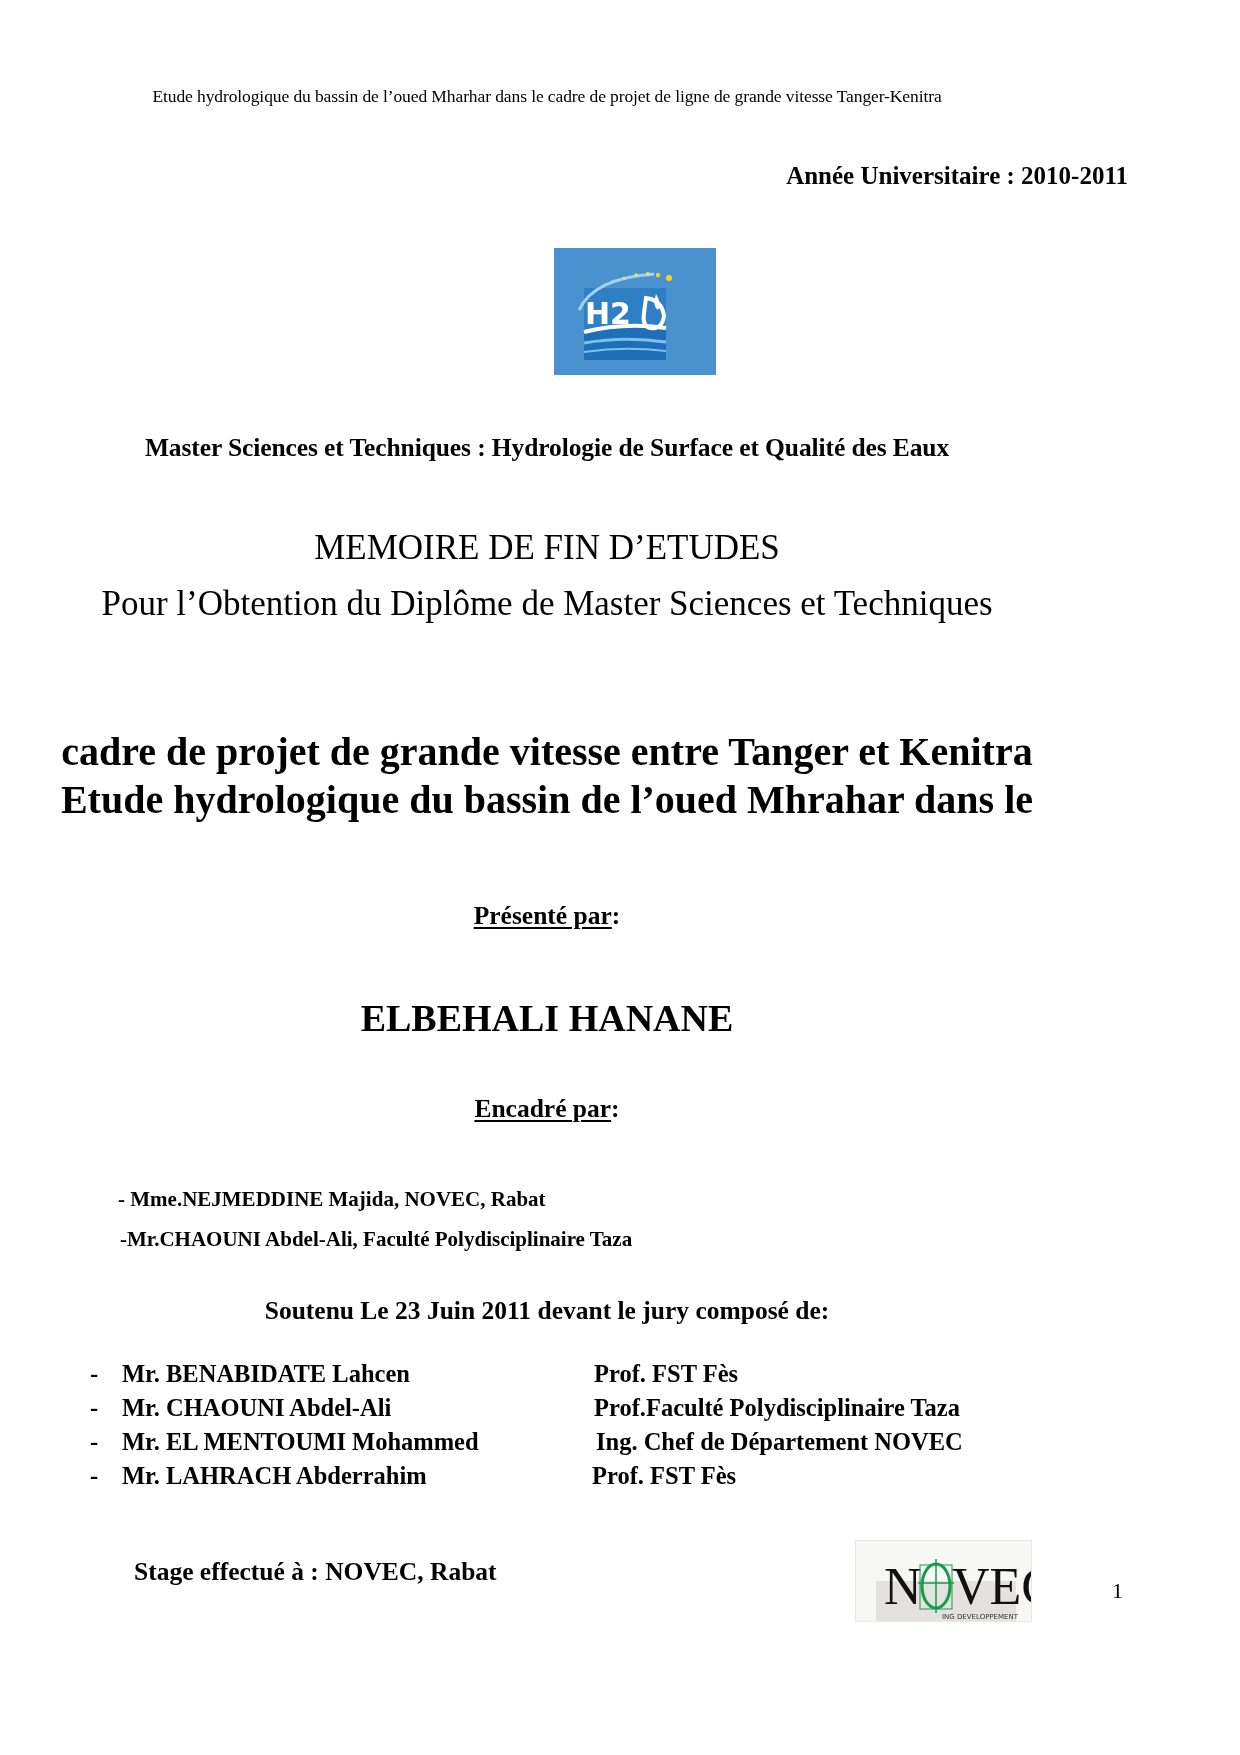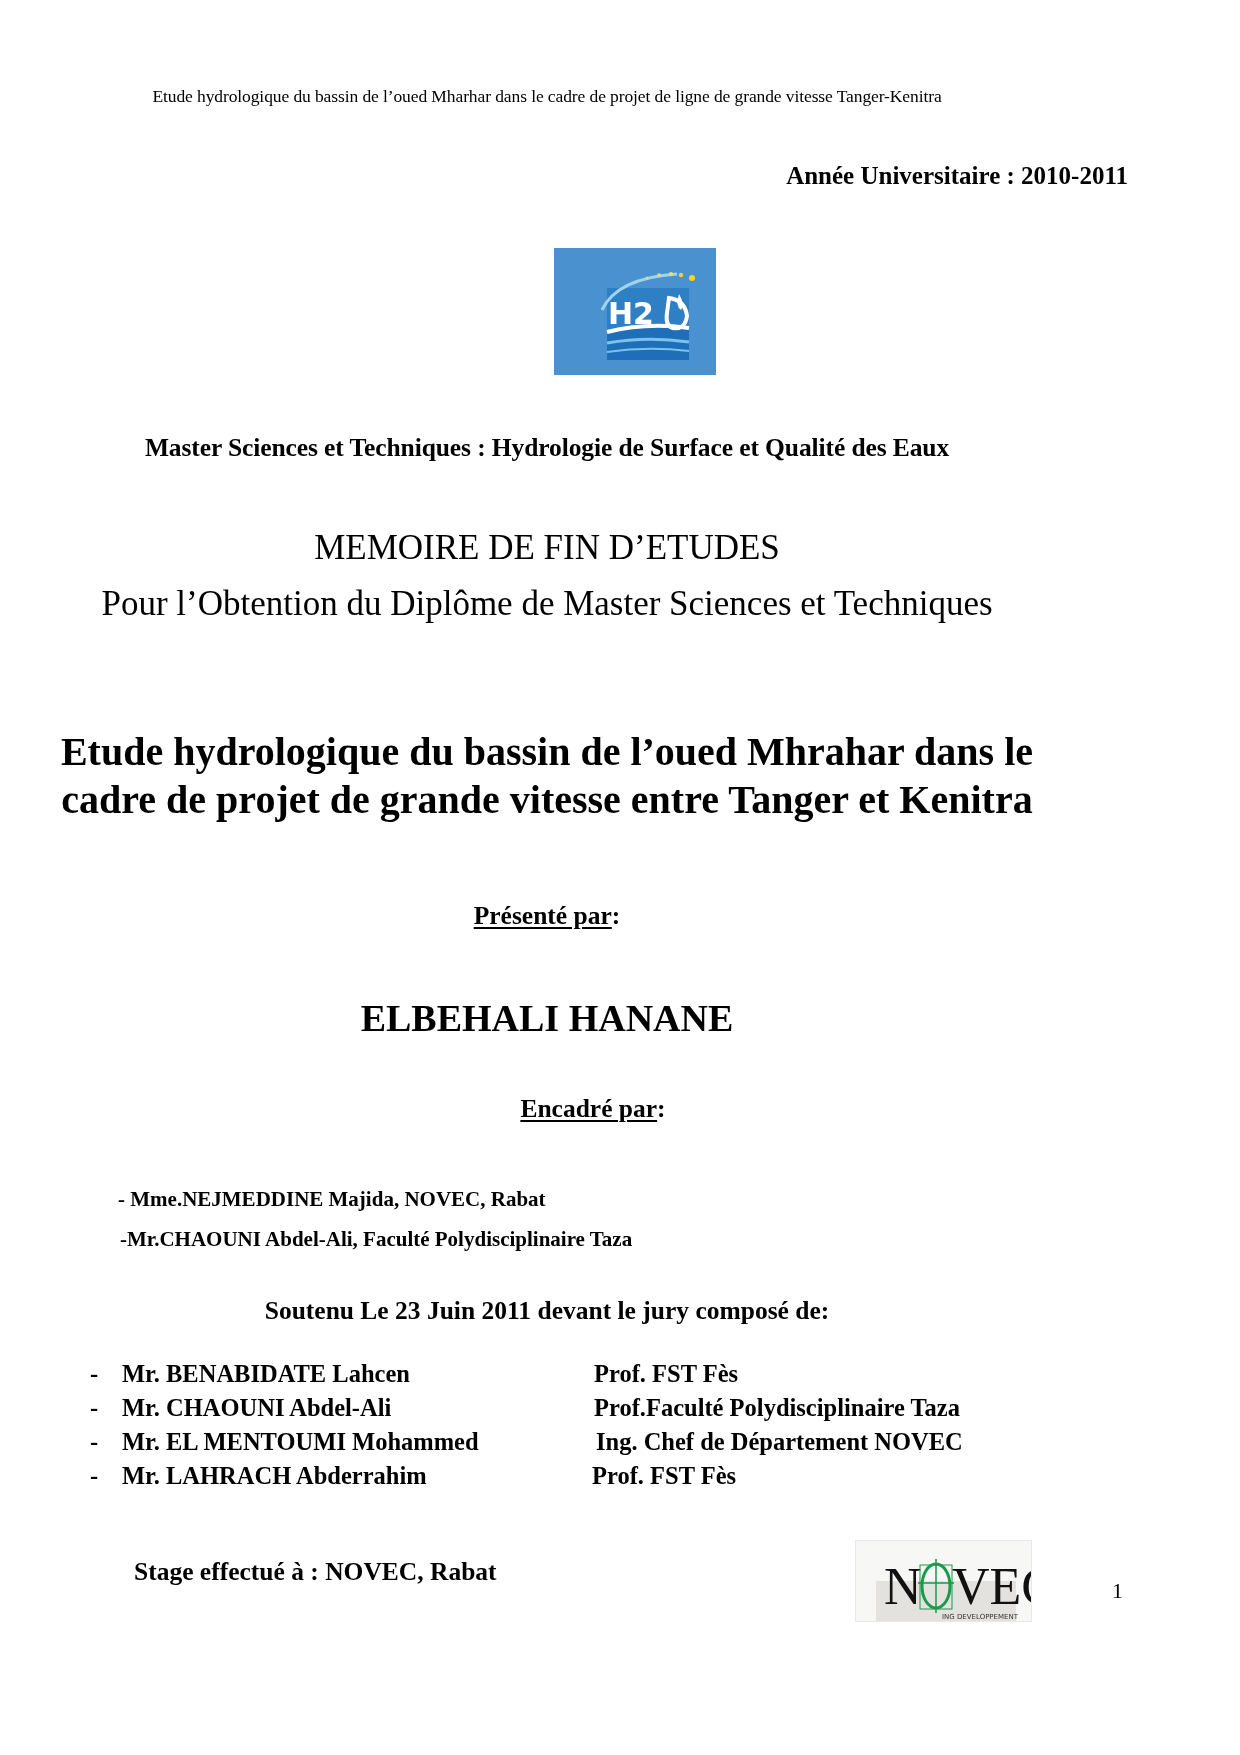--- a/index.html
+++ b/index.html
@@ -1,32 +1,32 @@
 <!DOCTYPE html>
 <html><head>
 <meta charset="utf-8">
 <style>
   html, body { margin:0; padding:0; background:#ffffff; }
   body { width:1240px; height:1755px; position:relative; overflow:hidden;
          font-family:"Liberation Serif", "DejaVu Serif", serif; color:#000; }
-  .abs { position:absolute;text-align:right; }
+  .abs { position:absolute; }
   .center { left:0; width:1094px; text-align:center; }
   .running-header { top:86px; font-size:17.5px; letter-spacing:-0.1px; }
   .year { top:162px; right:112px; font-size:25px; font-weight:bold; }
   .h2o-logo { left:554px; top:248px; width:162px; height:127px;
               background:#4a92cf; overflow:hidden; }
   .master { top:433px; font-size:25.5px; font-weight:bold; letter-spacing:-0.1px; }
   .memoire { top:528px; font-size:35px; }
   .obtention { top:584px; font-size:35px; }
   .title { top:728px; font-size:40px; font-weight:bold; line-height:48px; }
   .label-u { font-size:25.5px; font-weight:bold; }
   .label-u .u { text-decoration:underline; text-decoration-thickness:2px; text-underline-offset:3px; }
   .presente { top:901px; }
   .author { top:996px; font-size:38px; font-weight:bold; }
-  .encadre { top:1094px;padding-left:46px; }
+  .encadre { top:1094px; }
   .sup { left:118px; font-size:21px; font-weight:bold; }
   .sup1 { top:1187px; }
   .sup2 { top:1227px; left:120px; }
   .soutenu { top:1268px; font-size:25.5px; font-weight:bold;margin-top:28px; }
   .jury { left:90px; font-size:24.5px; font-weight:bold; }
   .jury .dash { position:absolute; left:0; }
   .jury .name { position:absolute; left:32px; white-space:nowrap; }
   .jury .role { position:absolute; white-space:nowrap; }
   .stage { top:1557px; left:134px; font-size:25.5px; font-weight:bold; }
   .novec-logo { left:855px; top:1540px; width:175px; height:80px; background:#f7f7f5;
@@ -59,22 +59,22 @@
     <path d="M102 46 Q108 56 104 62 Q98 58 102 46 Z" fill="#ffffff"></path>
   </svg>
 </div>
 
 <div class="abs center master">Master Sciences et Techniques : Hydrologie de Surface et Qualité des Eaux</div>
 
 <div class="abs center memoire">MEMOIRE DE FIN D’ETUDES</div>
 <div class="abs center obtention">Pour l’Obtention du Diplôme de Master Sciences et Techniques</div>
 
 <div class="abs center title">
+  <div>cadre de projet de grande vitesse entre Tanger et Kenitra</div>
   <div>Etude hydrologique du bassin de l’oued Mhrahar dans le</div>
-  <div>cadre de projet de grande vitesse entre Tanger et Kenitra</div>
 </div>
 
 <div class="abs center label-u presente">
   <span class="u">Présenté par</span><span>:</span>
 </div>
 
 <div class="abs center author">ELBEHALI HANANE</div>
 
 <div class="abs center label-u encadre">
   <span class="u">Encadré par</span><span>:</span>

